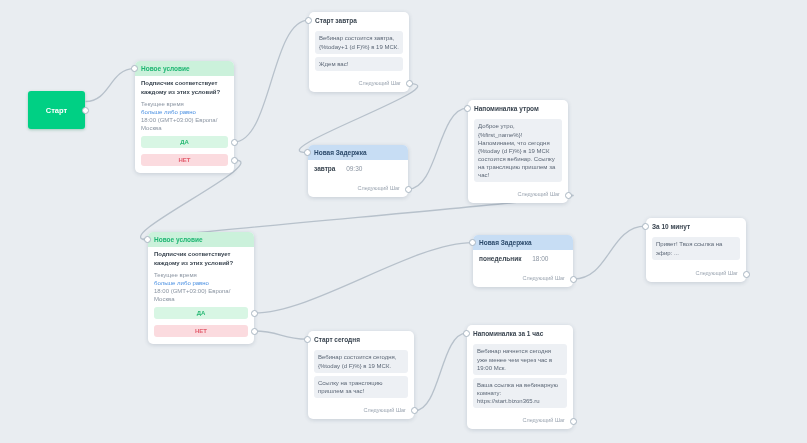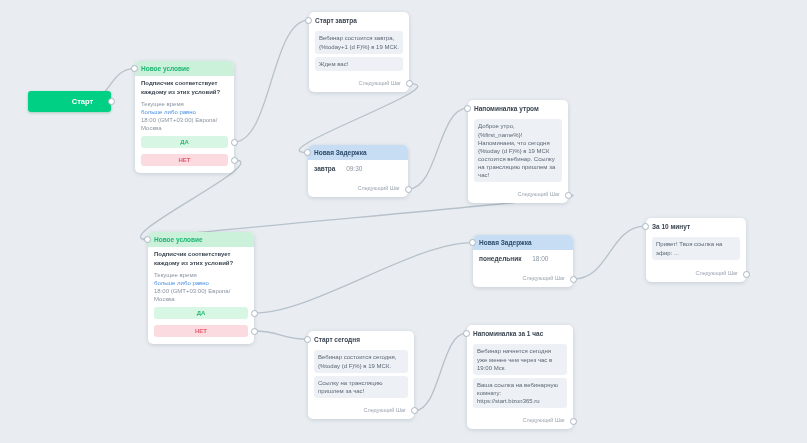--- a/index.html
+++ b/index.html
@@ -49,25 +49,25 @@
   }
   .port {
     position:absolute; width:5px; height:5px; background:#fff;
     border:1px solid var(--port-border, #a9b6c2); border-radius:50%; z-index:2;
   }
   .port-in  { left:-4px; top:50%; margin-top:-3.5px; }
   .port-out { right:-4px; top:50%; margin-top:-3.5px; }
   .pill .port { right:-9.5px; top:50%; margin-top:-3.5px; }
 
   #start-btn {
-    position:absolute; left:28px; top:91px; width:57px; height:21px;
+    position:absolute; left:28px; top:91px; width:57px; height:38px;
     display:flex; align-items:center; justify-content:center;
     background: var(--start-green, #00d084); color:#fff;
     font-size:7.5px; font-weight:bold; border-radius:3px;
-    box-shadow:0 1px 3px rgba(0,120,70,.3); z-index:1;padding-left:26px;
+    box-shadow:0 1px 3px rgba(0,120,70,.3); z-index:1;
   }
 </style>
 </head>
 <body>
 
 <div id="canvas">
 
   <svg id="wires">
       <path d="M85.5,101.5 C110.5,101.5 109.5,68.71875 134.5,68.71875" class="wire"></path>
       <path d="M234,142 C271.25,142 271.25,20.21875 308.5,20.21875" class="wire"></path>

